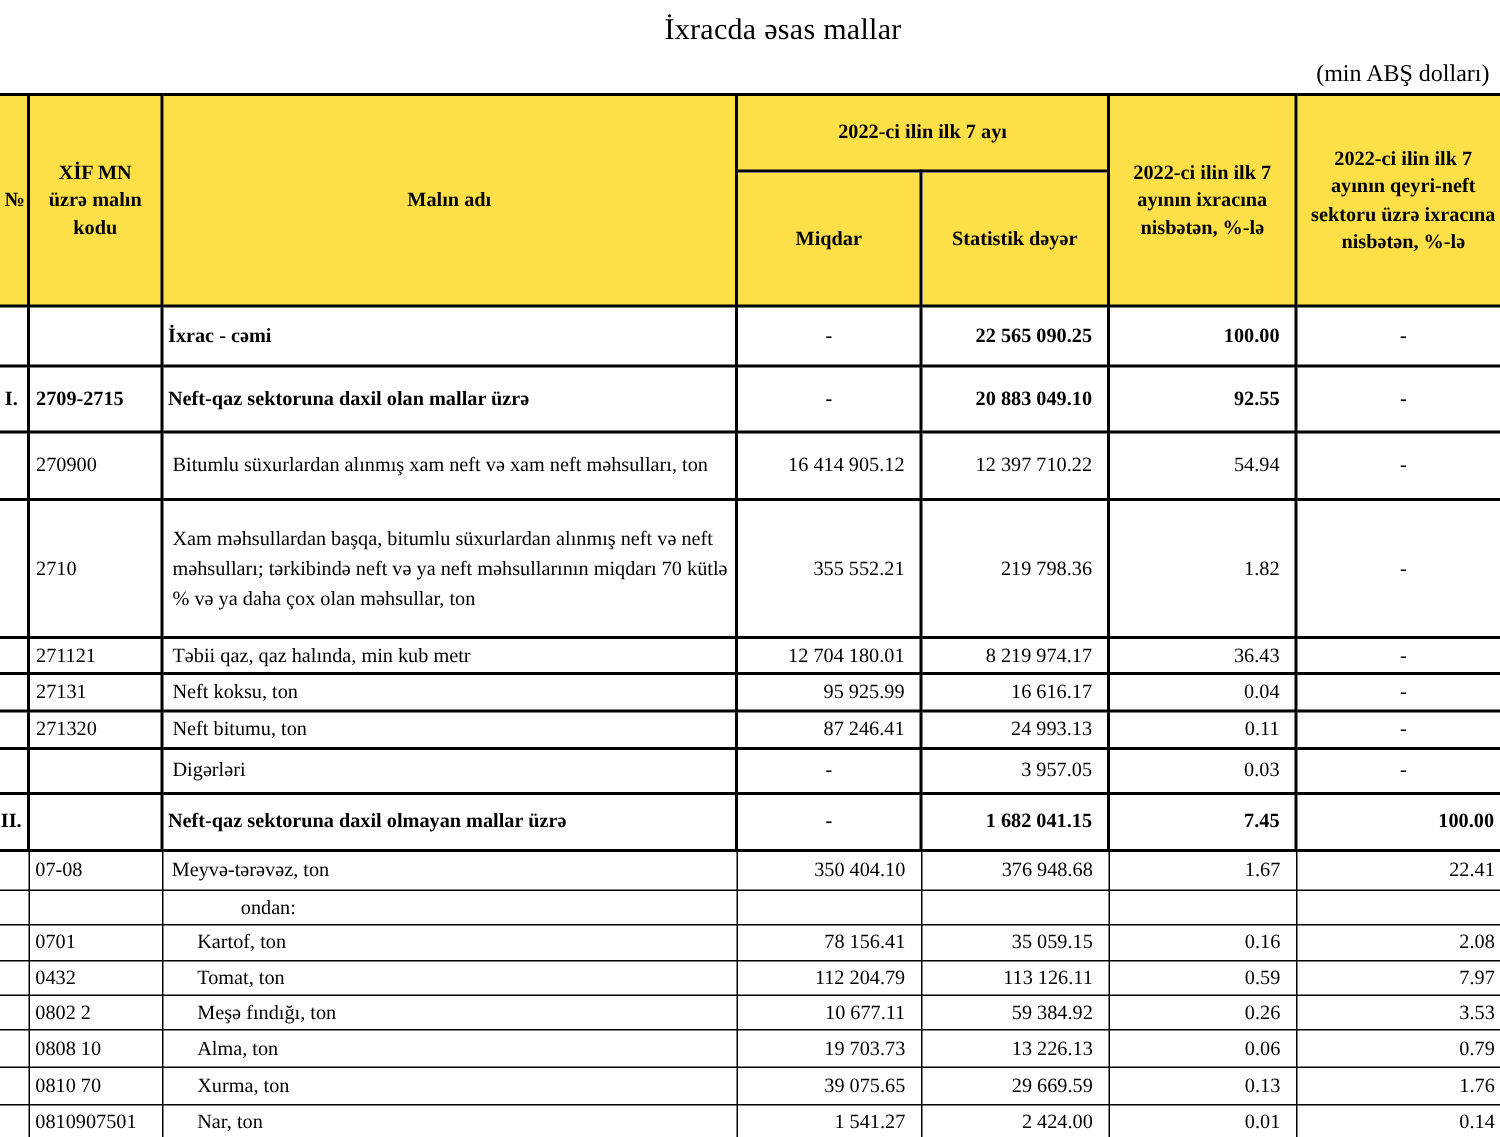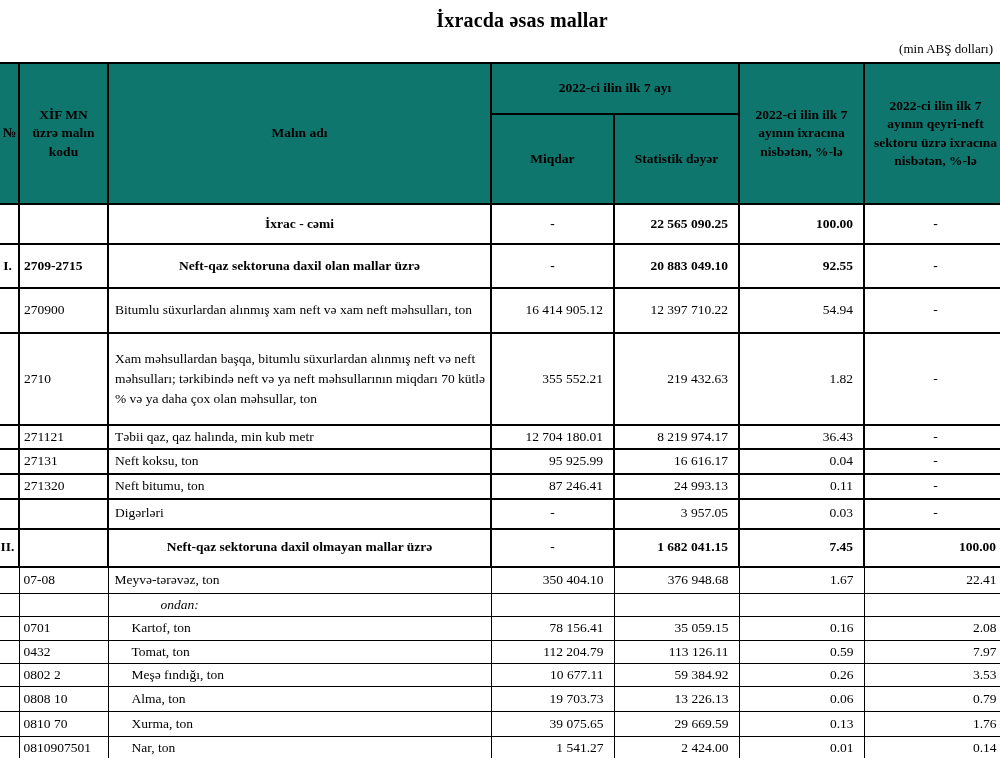--- a/index.html
+++ b/index.html
@@ -10,65 +10,65 @@
     width: 1000px;
     height: 758px;
     background: #ffffff;
     color: #000000;
     font-family: "Liberation Serif", "DejaVu Serif", serif;
     position: relative;
     overflow: hidden;
   }
   .page-title {
     text-align: center;
-    font-weight: bold;
+    font-weight: normal;
     font-size: 20px;
     padding-top: 9px;
     letter-spacing: 0.2px;
     padding-left: 44px;
   }
   .unit-note {
     position: absolute;
     top: 41px;
     right: 7px;
-    font-size: 13px;
+    font-size: 16px;
   }
   table.exports {
     position: absolute;
     top: 62px;
     left: -5px;
     width: 1011px;
     border-collapse: collapse;
     table-layout: fixed;
   }
   th, td {
     border: 1px solid #000;
     vertical-align: middle;
     font-size: 13.5px;
     line-height: 1.5;
     padding: 1px 3px;
     overflow: hidden;
   }
   thead th {
-    background: #0f766e;
+    background: #fde047;
     font-weight: bold;
     border-width: 2px;
     padding: 2px 6px;
     line-height: 1.35;
     text-align: center;
   }
   tr.heavy td { border-width: 2px; }
   tbody tr:last-child td { border-bottom-width: 2px; }
   tr.total td, tr.section td { font-weight: bold; }
   td.no   { text-align: center; padding: 0; }
   td.code { padding-left: 4px; white-space: nowrap; font-family: Liberation Serif, serif; }
-  td.name-center { text-align: center; }
+  td.name-center { text-align: left; }
   td.name-item   { padding-left: 6px; margin-top: 15px; }
   td.name-sub    { padding-left: 23px; }
-  td.name-label  { padding-left: 52px; font-style: italic; }
+  td.name-label  { padding-left: 52px; }
   td.num  { text-align: right; padding-right: 10px; white-space: nowrap; }
   td.dash { text-align: center; padding-right: 3px; }
 </style>
 </head>
 <body>
 
 <div class="page-title">İxracda əsas mallar</div>
 <div class="unit-note">(min ABŞ dolları)</div>
 
 <table class="exports">
@@ -121,21 +121,21 @@
         <td class="num">16 414 905.12</td>
         <td class="num">12 397 710.22</td>
         <td class="num">54.94</td>
         <td class="num dash">-</td>
       </tr>
       <tr class="item heavy" style="height: 92px;">
         <td class="no"></td>
         <td class="code">2710</td>
         <td class="name-item">Xam məhsullardan başqa, bitumlu süxurlardan alınmış neft və neft məhsulları; tərkibində neft və ya neft məhsullarının miqdarı 70 kütlə % və ya daha çox olan məhsullar, ton</td>
         <td class="num">355 552.21</td>
-        <td class="num">219 432.63</td>
+        <td class="num">219 798.36</td>
         <td class="num">1.82</td>
         <td class="num dash">-</td>
       </tr>
       <tr class="item heavy" style="height: 22px;">
         <td class="no"></td>
         <td class="code">271121</td>
         <td class="name-item">Təbii qaz, qaz halında, min kub metr</td>
         <td class="num">12 704 180.01</td>
         <td class="num">8 219 974.17</td>
         <td class="num">36.43</td>

